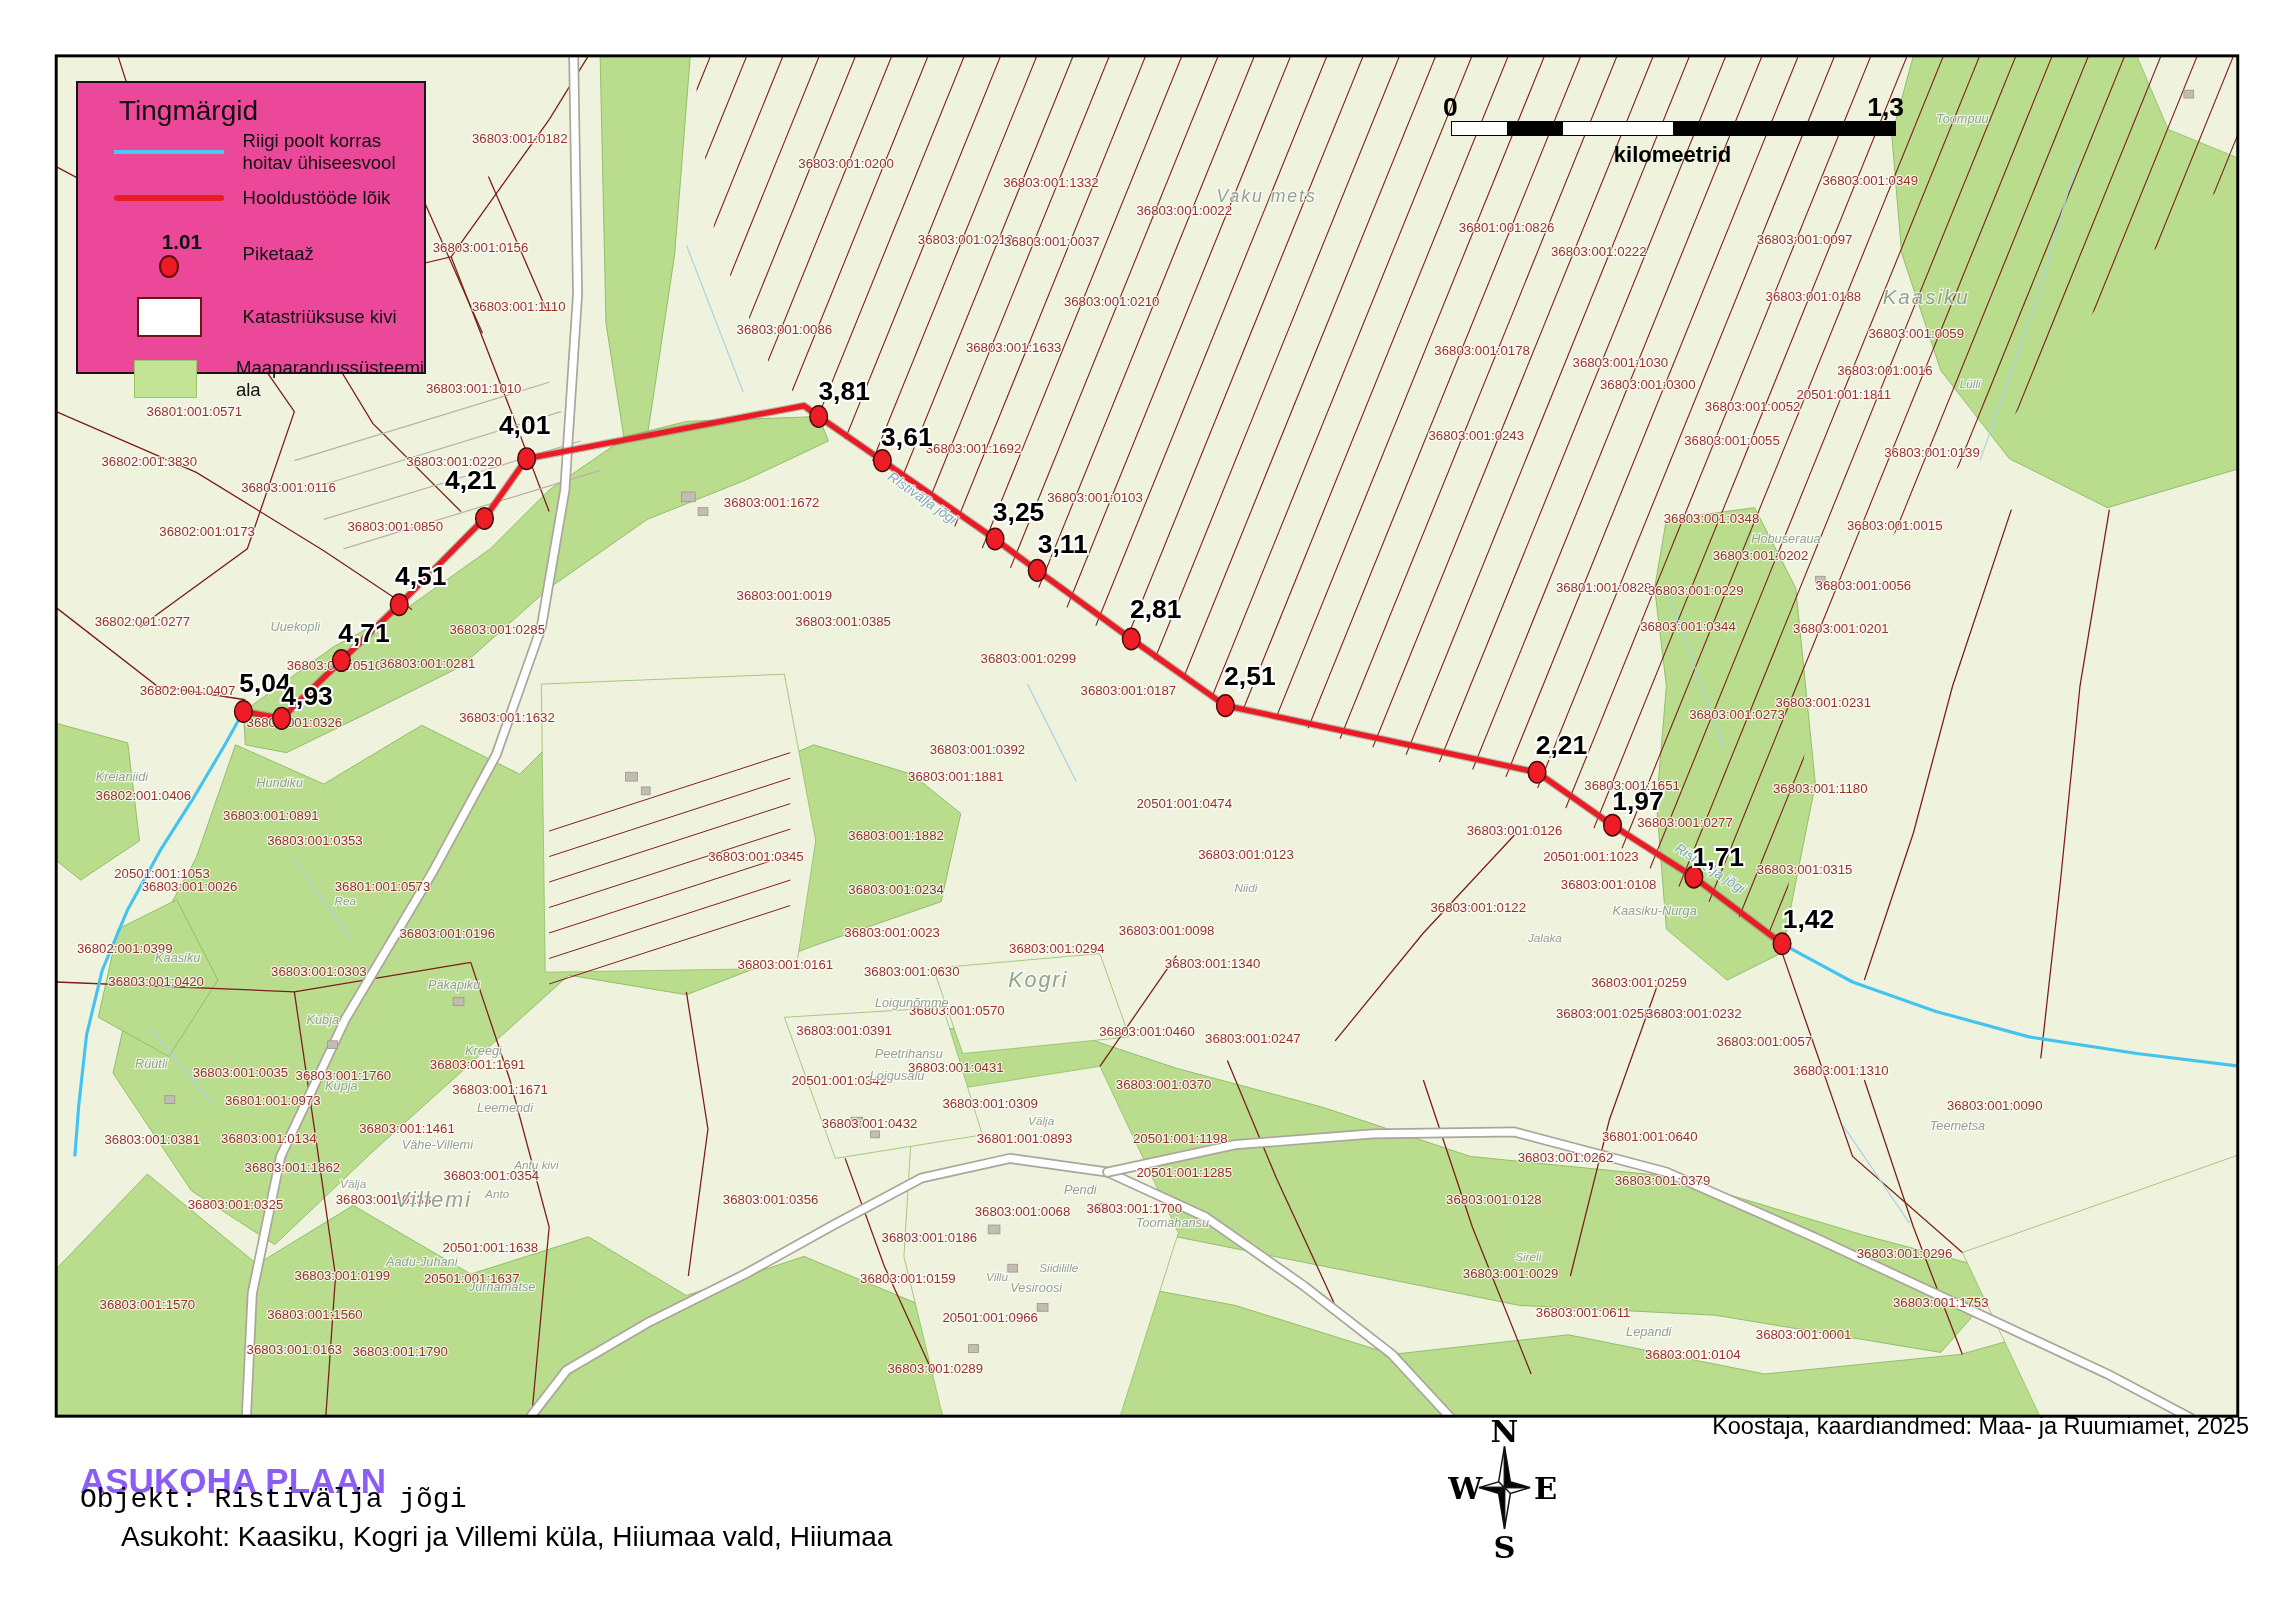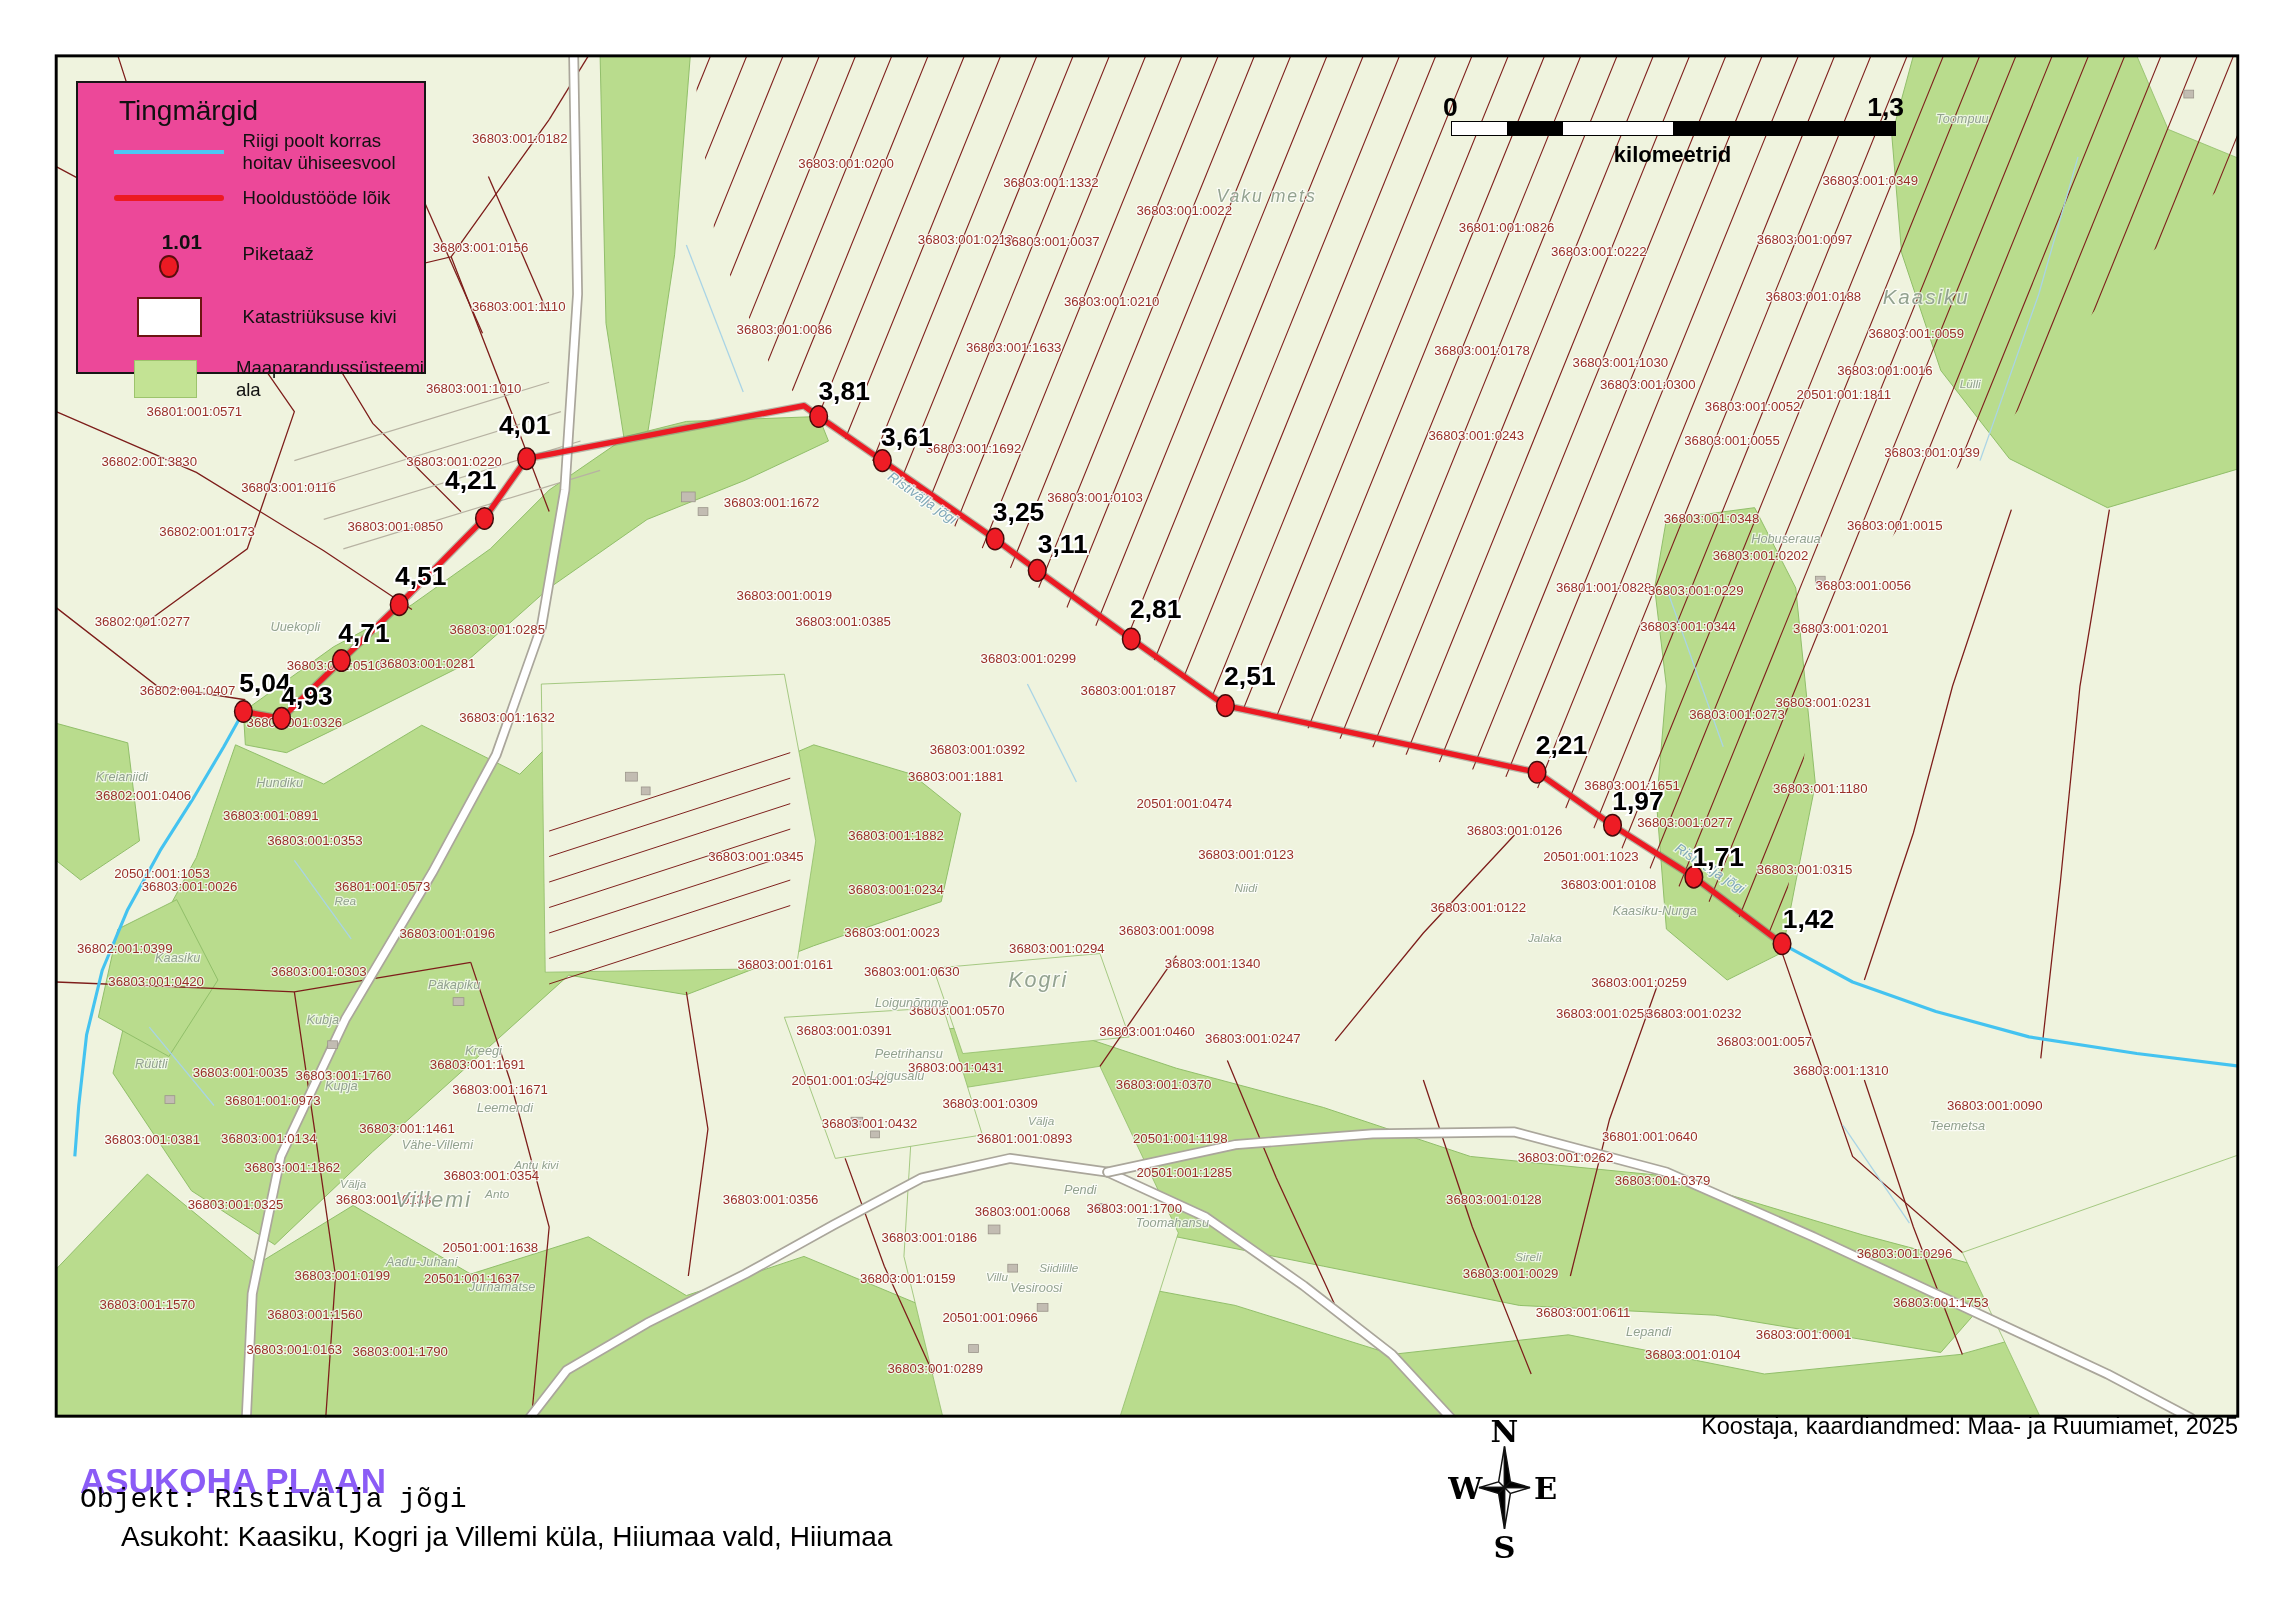--- a/index.html
+++ b/index.html
@@ -25,21 +25,21 @@
   .sb-labels{position:relative;height:29px;}
   .sb-start,.sb-end{position:absolute;font-size:26.5px;font-weight:bold;color:#000;}
   .sb-start{left:2px;} .sb-end{right:0px;}
   .sb-bar{position:relative;left:9.8px;width:443px;height:12.7px;border:1px solid #000;display:flex;box-sizing:content-box;background:#fff;}
   .sb-seg{height:100%;}
   .sb-unit{width:100%;text-align:center;font-size:22px;font-weight:bold;color:#000;margin-top:5.9px;}
   
   .f-title{position:absolute;left:80px;top:1461px;font-size:35px;font-weight:bold;color:#8b5cf6;}
   .f-line1{position:absolute;left:80px;top:1484px;font-size:28px;color:#000;font-family:Liberation Mono, monospace;}
   .f-line2{position:absolute;left:80px;top:1521px;font-size:28px;color:#000;margin-left:41px;}
-  .f-credit{position:absolute;right:54px;top:1413px;font-size:23.5px;color:#000;}
+  .f-credit{position:absolute;right:43px;top:1413px;font-size:23.5px;color:#000;}
   
   #compass{position:absolute;left:1426px;top:1409px;}
   .c-letter{font-family:"DejaVu Serif",serif;font-weight:bold;font-size:31px;fill:#000;}
 </style>
 </head>
 <body>
 
 <div class="page">
 
   <svg id="map-svg" width="2292" height="1620" viewBox="0 0 2338 1653">

